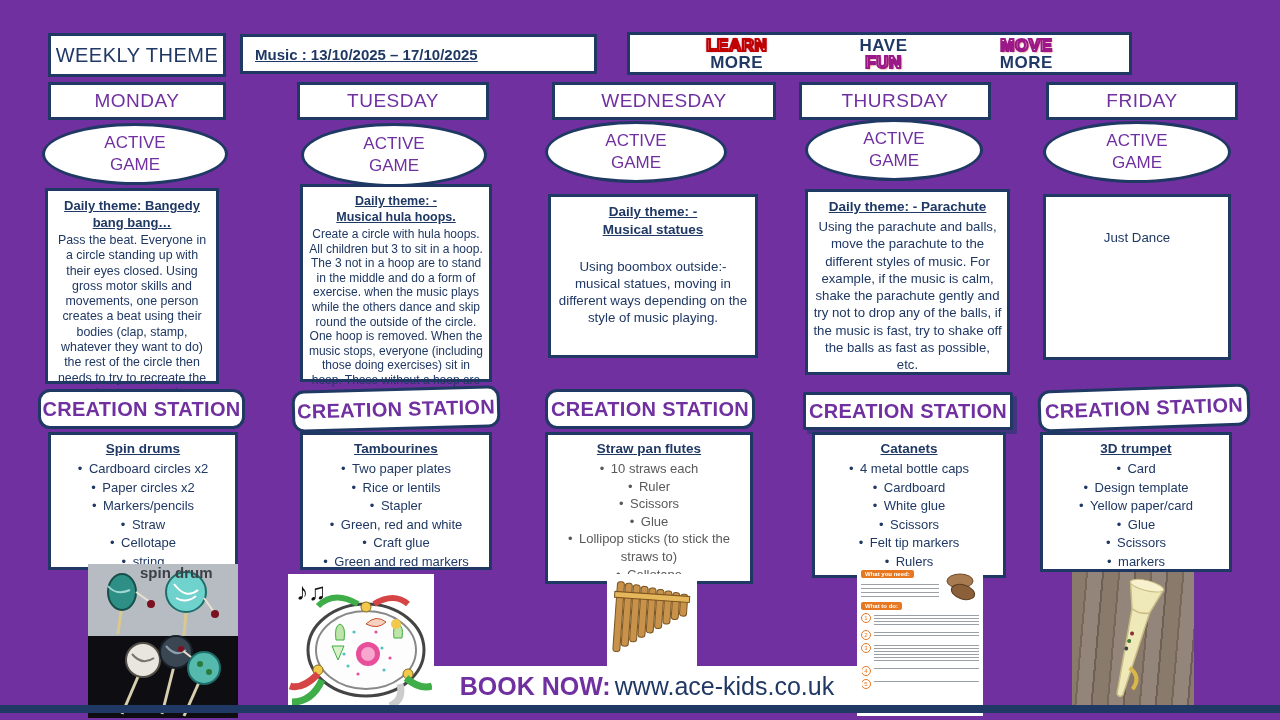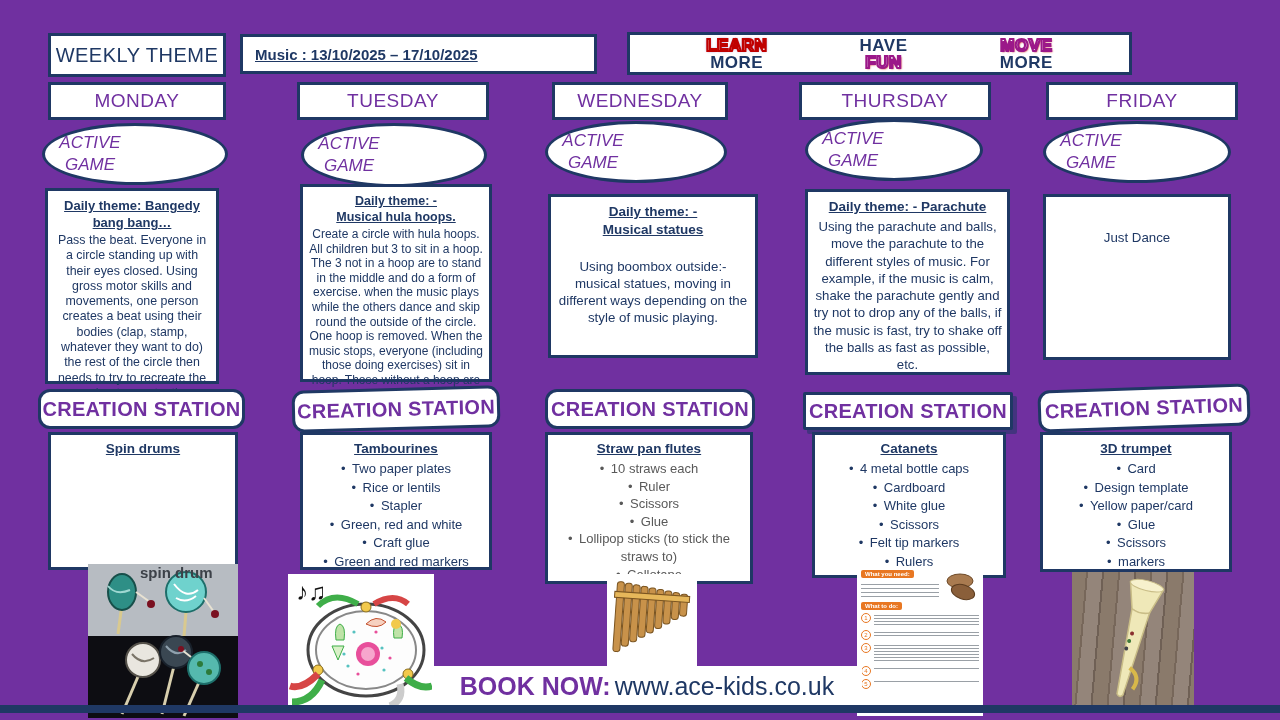--- a/index.html
+++ b/index.html
@@ -18,21 +18,21 @@
   .weektitle-box span{font-size:15px;font-weight:bold;text-decoration:underline;color:#1F3864;}
   .logo-box{left:627px;top:32px;width:505px;height:43px;display:flex;align-items:center;justify-content:space-around;padding:0 30px;}
   .logo{display:flex;flex-direction:column;align-items:center;line-height:17px;font-weight:800;font-size:17px;letter-spacing:.5px;}
   .navytxt{color:#1F3864;}
   .bubble-red{color:#fff;-webkit-text-stroke:2.2px #C00000;text-shadow:0 0 3px #7030A0;}
   .bubble-purple{color:#fff;-webkit-text-stroke:2.2px #9B1889;text-shadow:1px 1px 2px #C00000;}
   
   .day-box{height:38px;display:flex;align-items:center;justify-content:center;}
   .day-box span{color:#7030A0;font-size:19px;letter-spacing:.5px;}
   
-  .oval{background:#fff;border:3px solid #1F3864;border-radius:50%;display:flex;align-items:center;text-align:center;font-style:italic;}
+  .oval{background:#fff;border:3px solid #1F3864;border-radius:50%;display:flex;align-items:center;justify-content:center;text-align:center;}
   .oval span{color:#7030A0;font-size:17px;line-height:22px;width:90px;}
   
   .theme-box{padding:6px 5px;text-align:center;}
   .theme-title{font-weight:bold;text-decoration:underline;white-space:pre-line;font-size:13px;line-height:17px;margin-bottom:2px;}
   .theme-body{font-size:12.4px;line-height:15.3px;white-space:pre-line;}
   
   .cs-hdr{background:#fff;border:3px solid #1F3864;border-radius:12px;display:flex;align-items:center;justify-content:center;}
   .cs-hdr span{color:#7030A0;font-size:20px;font-weight:bold;letter-spacing:.3px;}
   .mat-box{padding:5px 2px;text-align:center;}
   .mat-title{font-weight:bold;text-decoration:underline;font-size:13.5px;line-height:18px;}
@@ -77,21 +77,21 @@
     <span class="navytxt">MORE</span>
   </div>
 </div>
 
 <div class="abs wbox day-box" style="left:48px;top:82px;width:178px;">
     <span>MONDAY</span>
   </div>
 <div class="abs wbox day-box" style="left:297px;top:82px;width:192px;">
     <span>TUESDAY</span>
   </div>
-<div class="abs wbox day-box" style="left:552px;top:82px;width:176px;">
+<div class="abs wbox day-box" style="left:552px;top:82px;width:224px;">
     <span>WEDNESDAY</span>
   </div>
 <div class="abs wbox day-box" style="left:799px;top:82px;width:192px;">
     <span>THURSDAY</span>
   </div>
 <div class="abs wbox day-box" style="left:1046px;top:82px;width:192px;">
     <span>FRIDAY</span>
   </div>
 
 <div class="abs oval" style="left:42px;top:123px;width:186px;height:62px;">
@@ -145,20 +145,28 @@
   </div>
 <div class="abs cs-hdr" style="left:803px;top:392px;width:210px;height:38px;border-radius:2px;box-shadow:4px 4px 0 rgba(31,56,100,.55);">
     <span>CREATION STATION</span>
   </div>
 <div class="abs cs-hdr" style="left:1038px;top:387px;width:212px;height:42px;transform:rotate(-2deg);">
     <span>CREATION STATION</span>
   </div>
 
 <div class="abs wbox mat-box" style="left:48px;top:432px;width:190px;height:138px;">
   <div class="mat-title">Spin drums</div>
+  <ul class="mats">
+      <li>Cardboard circles x2</li>
+      <li>Paper circles x2</li>
+      <li>Markers/pencils</li>
+      <li>Straw</li>
+      <li>Cellotape</li>
+      <li>string</li>
+    </ul>
 </div>
 <div class="abs wbox mat-box" style="left:300px;top:432px;width:192px;height:138px;">
   <div class="mat-title">Tambourines</div>
   <ul class="mats">
       <li>Two paper plates</li>
       <li>Rice or lentils</li>
       <li>Stapler</li>
       <li>Green, red and white</li>
       <li>Craft glue</li>
       <li>Green and red markers</li>

